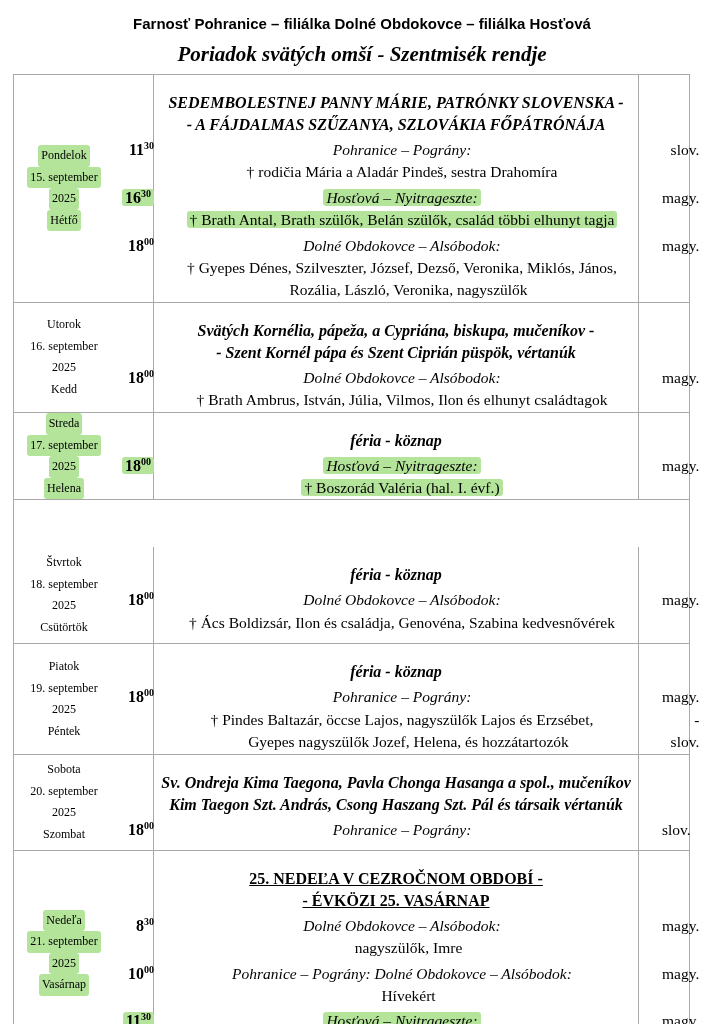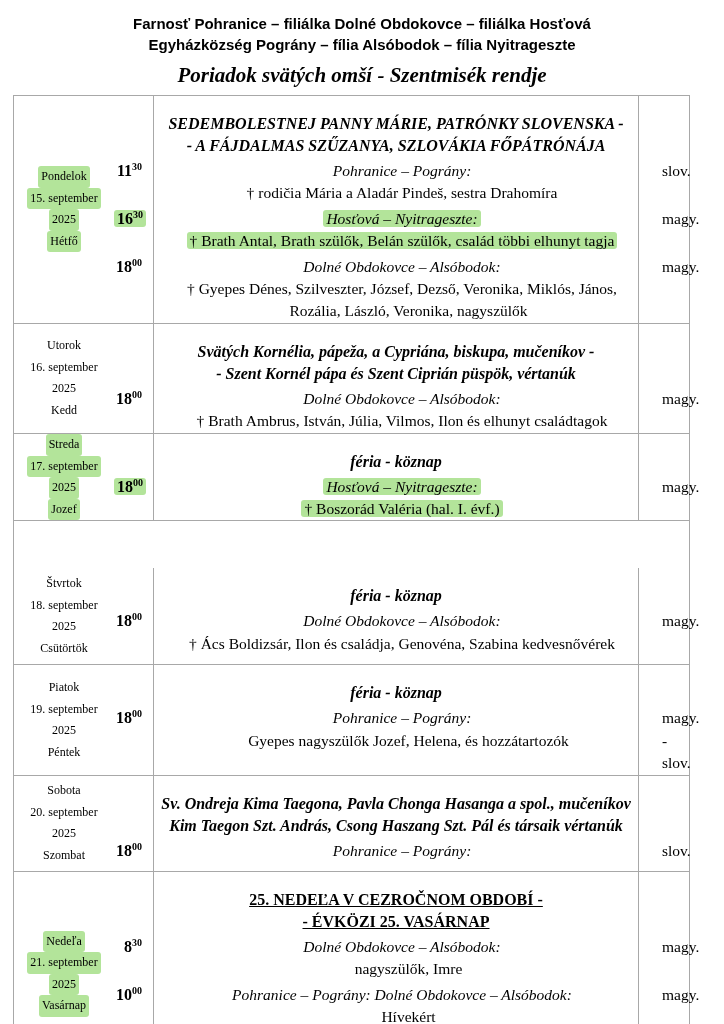--- a/index.html
+++ b/index.html
@@ -40,46 +40,45 @@
   }
   .row-title{
     margin-left:40px; width:484px; box-sizing:border-box;
     text-align:center; font-weight:bold; font-style:italic;
     font-size:16px; line-height:22px; padding-top:16px;
   }
   .row-title.u{ font-style:normal; }
   .row-title.u .title-line{ text-decoration:underline; }
   .entry{ display:flex; align-items:flex-start; margin-top:3px; }
   .time-cell{
-    flex:0 0 40px; width:40px; box-sizing:border-box; padding-right:12px;
+    flex:0 0 40px; width:40px; box-sizing:border-box; padding-right:0;
     text-align:right; font-weight:bold; font-size:16px; line-height:22.4px;
     white-space:nowrap;
   }
   .time-cell sup{ font-size:10px; line-height:0; }
   .desc-cell{
     flex:0 0 484px; width:484px; box-sizing:border-box;
     padding-left:14px; padding-right:2px;
     font-size:15.5px; line-height:22.4px;text-align:center;
   }
   .place-line{ font-style:italic; }
   .detail-line.ind{ padding-left:13px; }
   .lang-cell{
-    flex:1; text-align:left; font-size:15.5px; line-height:22.4px;padding-left:24px;
+    flex:1; text-align:right; font-size:15.5px; line-height:22.4px;padding-left:24px;
   }
   .hl{
     background:var(--hl,#b3e49a); border-radius:3px; padding:0 3px;
     -webkit-box-decoration-break:clone; box-decoration-break:clone;
   }
 </style>
 </head>
 <body>
 
 <div class="header">
   <div class="h-line">Farnosť Pohranice – filiálka Dolné Obdokovce – filiálka Hosťová</div>
-  <div class="h-line">Egyházközség Pográny – fília Alsóbodok – fília Nyitrageszte</div>
   <div class="h-title">Poriadok svätých omší -  Szentmisék rendje</div>
 </div>
 
 <div class="sched" id="sched">
     <div class="t-row" style="min-height: 210px;">
       <div class="day-cell">
         <span class="day-line hl">Pondelok</span>
         <span class="day-line hl">15. september</span>
         <span class="day-line hl">2025</span>
         <span class="day-line hl">Hétfő</span>
@@ -144,21 +143,21 @@
             <div class="lang-line">magy.</div>
           </div>
         </div>
       </div>
     </div>
     <div class="t-row" style="min-height: 84px;">
       <div class="day-cell">
         <span class="day-line hl">Streda</span>
         <span class="day-line hl">17. september</span>
         <span class="day-line hl">2025</span>
-        <span class="day-line hl">Jozef</span>
+        <span class="day-line hl">Helena</span>
       </div>
       <div class="row-content">
         <div class="row-title">
           <div class="title-line">féria - köznap</div>
         </div>
         <div class="entry">
           <div class="time-cell"><span class="hl"><span>18</span><sup>00</sup></span></div>
           <div class="desc-cell">
             <div class="place-line"><span class="hl">Hosťová – Nyitrageszte:</span></div>
             <div class="detail-line"><span class="hl">† Boszorád Valéria (hal. I. évf.)</span></div>
@@ -200,20 +199,21 @@
         <span class="day-line">Péntek</span>
       </div>
       <div class="row-content">
         <div class="row-title">
           <div class="title-line">féria - köznap</div>
         </div>
         <div class="entry">
           <div class="time-cell"><span><span>18</span><sup>00</sup></span></div>
           <div class="desc-cell">
             <div class="place-line"><span>Pohranice – Pográny:</span></div>
+            <div class="detail-line"><span>† Pindes Baltazár, öccse Lajos, nagyszülők Lajos és Erzsébet,</span></div>
             <div class="detail-line ind"><span>Gyepes nagyszülők Jozef, Helena, és hozzátartozók</span></div>
           </div>
           <div class="lang-cell">
             <div class="lang-line">magy.</div>
             <div class="lang-line">- slov.</div>
           </div>
         </div>
       </div>
     </div>
     <div class="t-row" style="min-height: 96px;">

